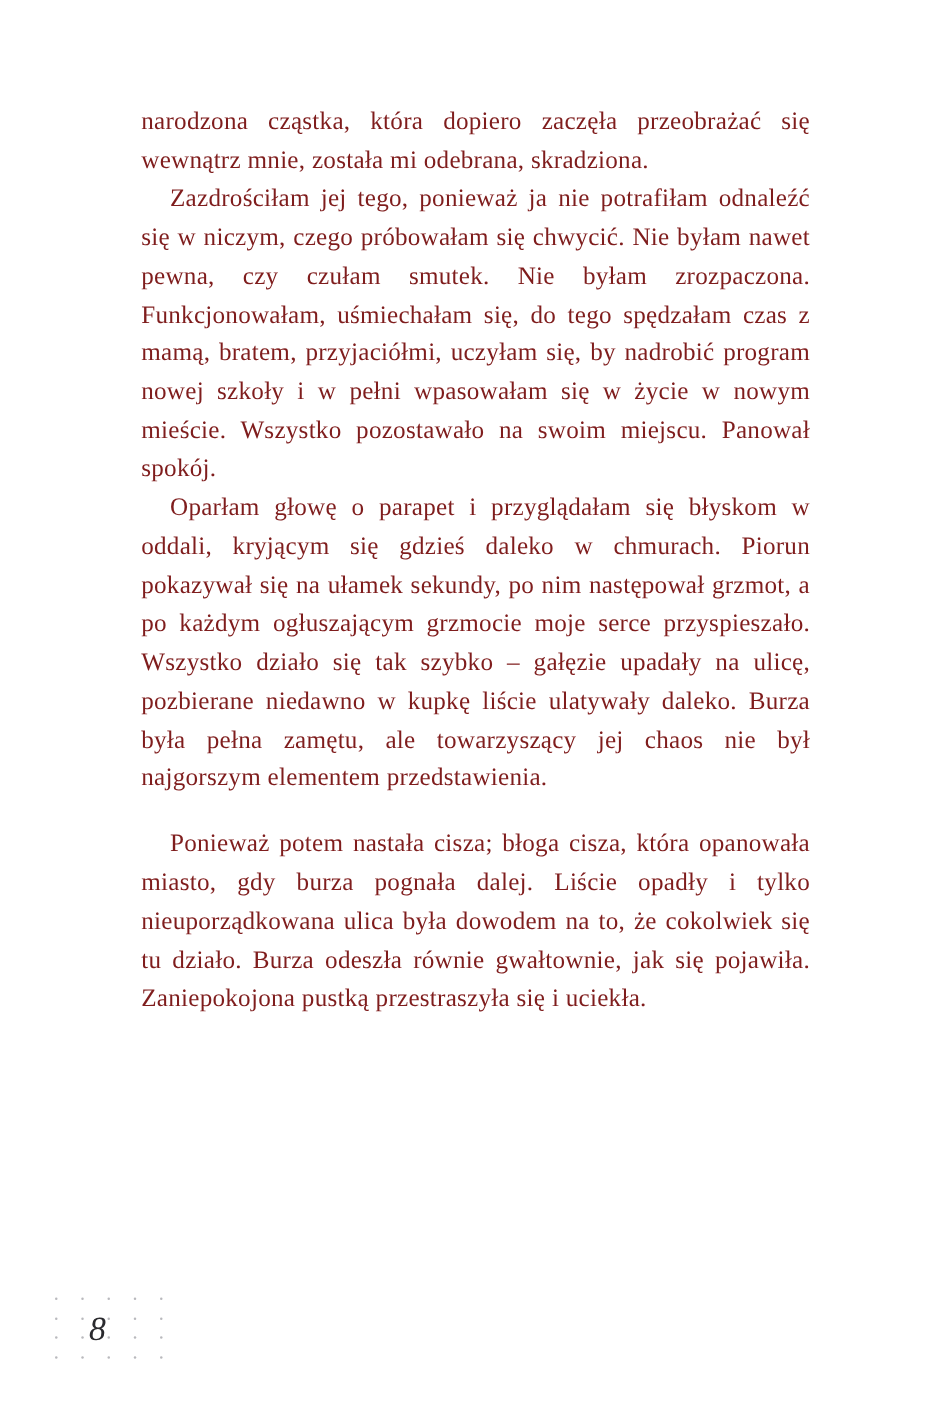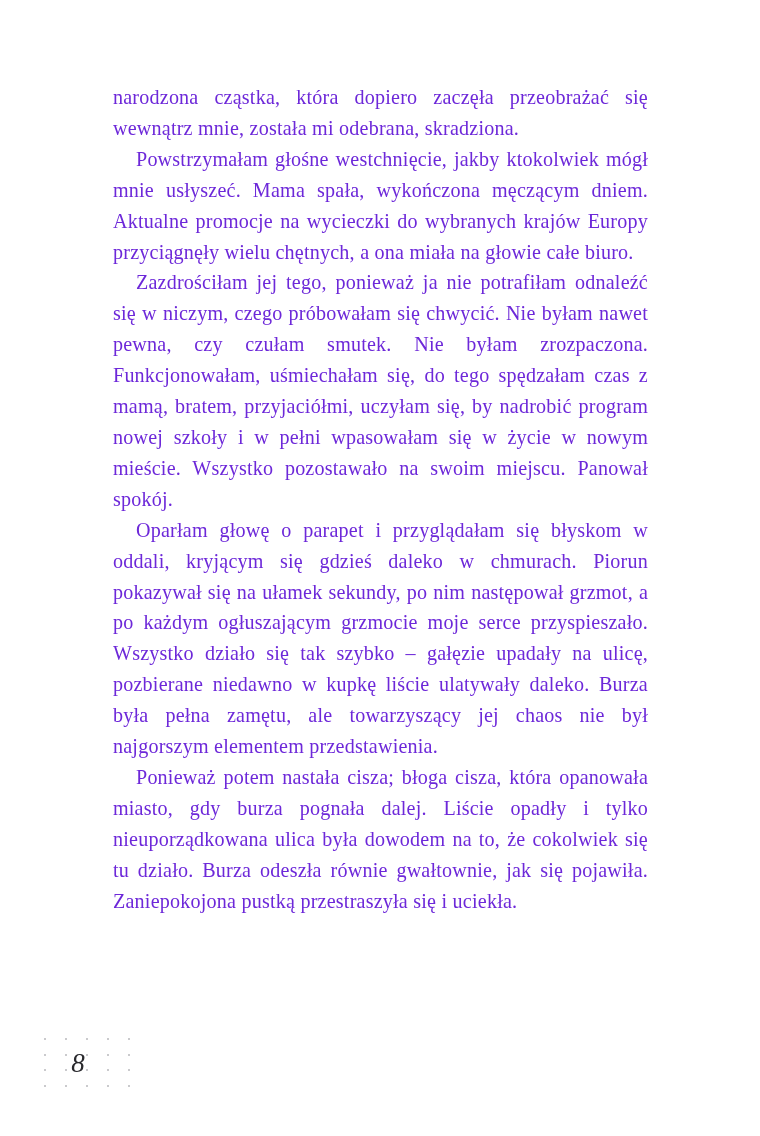--- a/index.html
+++ b/index.html
@@ -25,38 +25,39 @@
 
   .text-block {
     position: absolute;
     left: 113px;
     top: 82px;
     width: 535px;
     font-size: 20.1px;
     line-height: 30.9px;
     text-align: justify;
     text-justify: inter-word;
-    color: #6d28d9;
+    color: #7f1d1d;
     hyphens: manual;
     letter-spacing: 0.01em;
     word-spacing: 0.005em;
   }
 
   .text-block p {
     margin: 0;
     text-indent: 23px;
   }
 
   .text-block p.continued {
     text-indent: 0;
   }
 
   
   .text-block p:last-child {
     text-align: justify;
+    margin-top: 22px;
   }
 
   
   .folio {
     position: absolute;
     left: 35px;
     top: 1031px;
     width: 104px;
     height: 63px;
   }
@@ -96,21 +97,20 @@
     letter-spacing: 0;
   }
 </style>
 </head>
 <body>
 
 <div class="page">
 
   <div class="text-block">
     <p class="continued">narodzona cząstka, która dopiero zaczęła przeobrażać się wewnątrz mnie, została mi odebrana, skradziona.</p>
-    <p>Powstrzymałam głośne westchnięcie, jakby ktokolwiek mógł mnie usłyszeć. Mama spała, wykończona męczącym dniem. Aktualne promocje na wycieczki do wybranych krajów Europy przyciągnęły wielu chętnych, a ona miała na głowie całe biuro.</p>
     <p>Zazdrościłam jej tego, ponieważ ja nie potrafiłam odnaleźć się w niczym, czego próbowałam się chwycić. Nie byłam nawet pewna, czy czułam smutek. Nie byłam zrozpaczona. Funkcjonowałam, uśmiechałam się, do tego spędzałam czas z mamą, bratem, przyjaciółmi, uczyłam się, by nadrobić program nowej szkoły i w pełni wpasowałam się w życie w nowym mieście. Wszystko pozostawało na swoim miejscu. Panował spokój.</p>
     <p>Oparłam głowę o parapet i przyglądałam się błyskom w oddali, kryjącym się gdzieś daleko w chmurach. Piorun pokazywał się na ułamek sekundy, po nim następował grzmot, a po każdym ogłuszającym grzmocie moje serce przyspieszało. Wszystko działo się tak szybko – gałęzie upadały na ulicę, pozbierane niedawno w kupkę liście ulatywały daleko. Burza była pełna zamętu, ale towarzyszący jej chaos nie był najgorszym elementem przedstawienia.</p>
     <p>Ponieważ potem nastała cisza; błoga cisza, która opanowała miasto, gdy burza pognała dalej. Liście opadły i tylko nieuporządkowana ulica była dowodem na to, że cokolwiek się tu działo. Burza odeszła równie gwałtownie, jak się pojawiła. Zaniepokojona pustką przestraszyła się i uciekła.</p>
   </div>
 
   <div class="folio">
     <div class="dot-grid" id="dot-grid" style="grid-template-columns: repeat(5, 1fr); grid-template-rows: repeat(4, 1fr);">
         <span class="dot" style="background: rgb(185, 185, 189);"></span>
         <span class="dot" style="background: rgb(185, 185, 189);"></span>
         <span class="dot" style="background: rgb(185, 185, 189);"></span>

